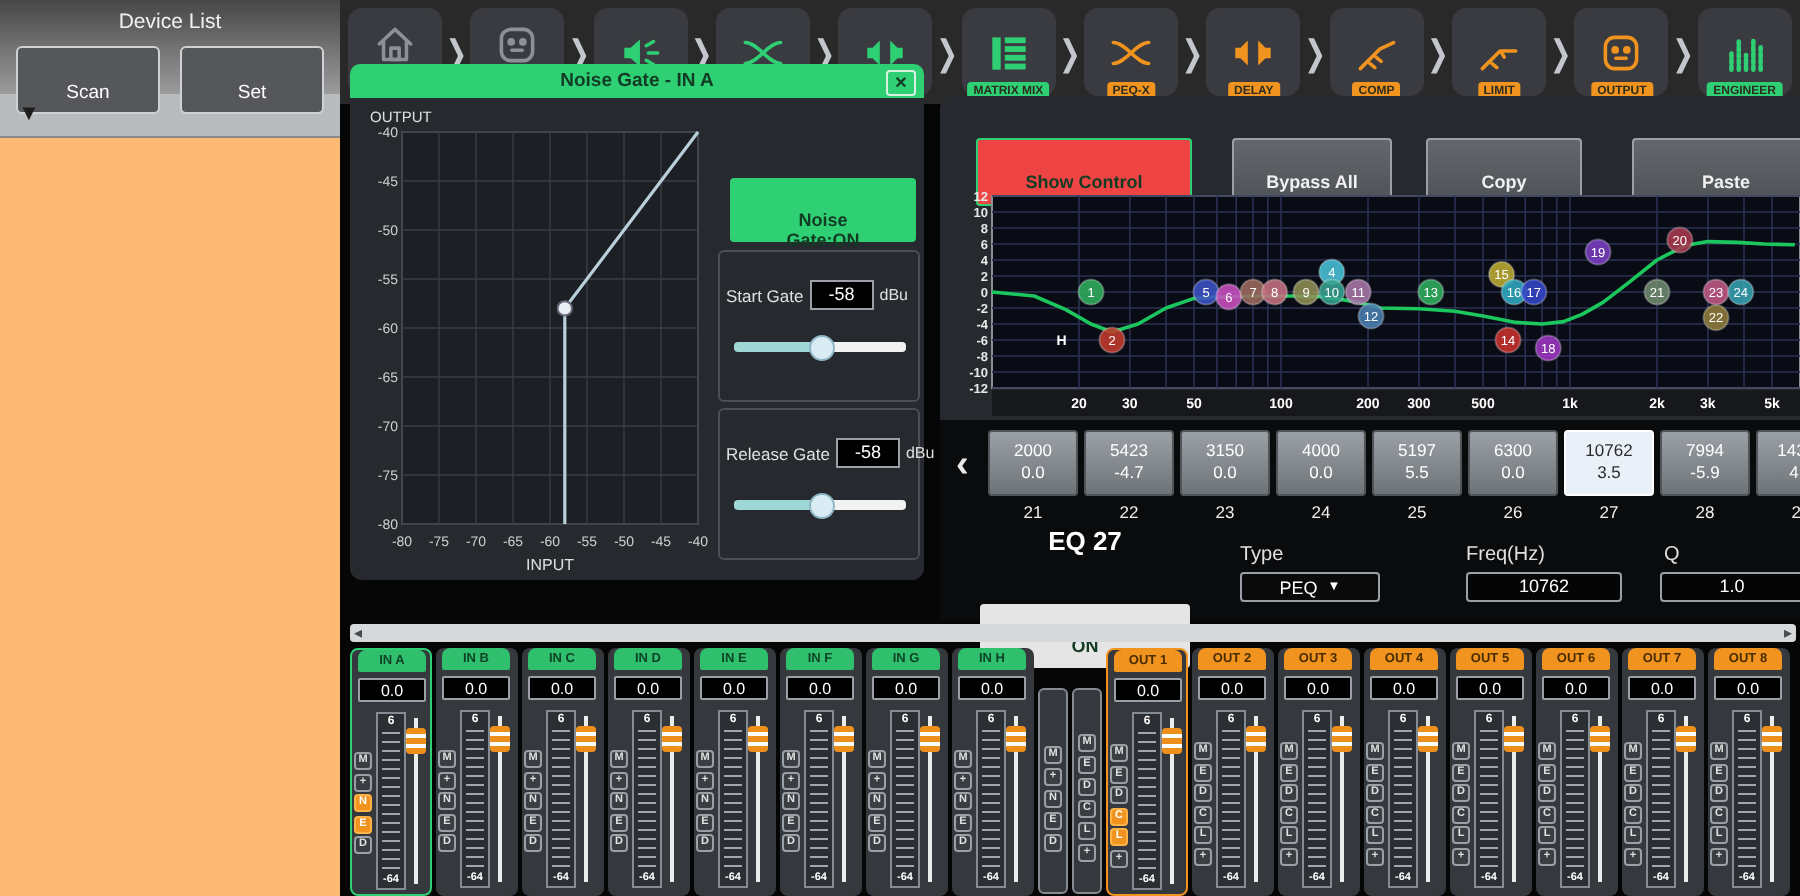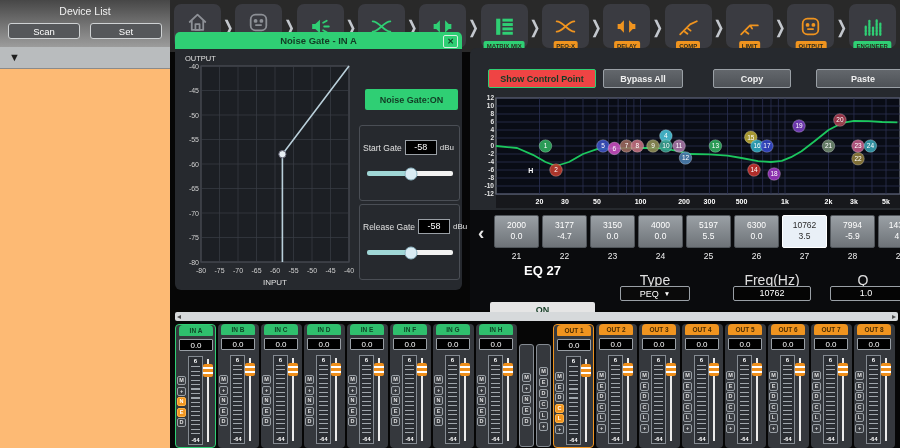--- a/index.html
+++ b/index.html
@@ -1,17 +1,17 @@
 <!DOCTYPE html>
 <html><head>
 <meta charset="utf-8">
 <style>
   html,body{margin:0;padding:0}
   body{width:900px;height:448px;background:#060606;font-family:"Liberation Sans",sans-serif;overflow:hidden;position:relative}
-  button{font-family:"Liberation Sans",sans-serif;cursor:pointer;padding:0}
+  button{font-family:"Liberation Sans",sans-serif;cursor:pointer;padding:16px}
 
   
   #sidebar{position:absolute;left:0;top:0;width:170px;height:448px;background:#fdba74}
   .dl-top{height:47px;background:linear-gradient(180deg,#474747,#9c9c9c)}
   .dl-title{text-align:center;color:#f2f2f2;font-size:10.5px;padding-top:5px}
   .dl-btns{display:flex;justify-content:space-between;padding:6px 8px 0}
   .dl-btn{width:72px;height:16px;background:#55575a;border:1px solid #cfd2d4;border-radius:3px;color:#fff;font-size:9.5px;line-height:13px}
   .dl-drop{height:21px;background:#b9bcbe;display:flex;align-items:center;padding-left:9px;border-bottom:1px solid #8a8a8a}
   .dl-caret{color:#1e1e1e;font-size:11px;line-height:1}
 
@@ -48,21 +48,21 @@
   .eq-btn{position:absolute;top:21px;height:19px;border-radius:2px;font-size:9px;font-weight:bold;border:1px solid #9aa0a6;background:linear-gradient(180deg,#63676c,#4e5257);color:#f0f0f0}
   .eq-btn.primary{background:#ef4444;border-color:#2fcf74;color:#123b24}
   #eq-svg{position:absolute;left:2px;top:46px}
   #eq-bottom{position:absolute;left:0;top:162px;right:0;bottom:0;background:#0a0b0d}
   #band-prev{position:absolute;left:8px;top:12px;color:#e8e8e8;font-size:19px;font-weight:bold;cursor:pointer}
   .band-btn{position:absolute;top:5px;width:45px;height:33px;background:linear-gradient(180deg,#9aa0a5,#6e7378);border:1px solid #50555a;border-radius:2px;color:#fff;font-size:8.5px;line-height:11px;text-align:center;padding-top:4px;box-sizing:border-box;white-space:pre-line;cursor:pointer}
   .band-btn.sel{background:#e9f0f7;color:#2b2b2b;border-color:#fff}
   .band-num{position:absolute;top:41px;width:45px;text-align:center;color:#f0f0f0;font-size:8.5px}
   #sel-title{position:absolute;left:20px;top:53px;width:105px;text-align:center;color:#fff;font-size:13px;font-weight:bold}
   #sel-on{position:absolute;left:20px;top:92px;width:105px;height:16px;background:#e5e5e5;border:none;border-radius:2px;color:#123b24;font-size:9px;font-weight:bold}
-  .sel-label{position:absolute;top:62px;color:#e0e0e0;font-size:14px;text-align:center}
+  .sel-label{position:absolute;top:62px;color:#e0e0e0;font-size:10px;text-align:left}
   #lbl-type{left:150px;width:70px}
   #type-dd{position:absolute;left:150px;top:76px;width:70px;height:15px;background:#0a0a0a;border:1px solid #9aa0a6;border-radius:2px;color:#fff;font-size:9px;display:flex;align-items:center;justify-content:center;gap:5px;box-sizing:border-box;cursor:pointer}
   .dd-caret{font-size:6.5px}
   #lbl-freq{left:263px;width:78px}
   #lbl-q{left:362px;width:62px}
   .sel-box{position:absolute;top:76px;height:15px;background:#050505;border:1px solid #9aa0a6;border-radius:2px;color:#fff;font-size:9px;text-align:center;line-height:13px;box-sizing:border-box}
   #freq-box{left:263px;width:78px}
   #q-box{left:360px;width:72px}
 
   
@@ -286,21 +286,21 @@
           <div class="gg-slider" style="background: linear-gradient(90deg, rgb(159, 214, 214) 0px, rgb(159, 214, 214) 52%, rgb(242, 242, 242) 52%);">
             <div class="gg-knob" style="left: 52%;"></div>
           </div>
         </div>
       </div>
   </section>
 
   <section id="eq-panel">
     <div id="eq-btn-row">
         <button class="eq-btn primary" style="left: 18px; width: 108px;">Show Control Point</button>
-        <button class="eq-btn" style="left: 133px; width: 80px;">Bypass All</button>
+        <button class="eq-btn" style="left: 146px; width: 80px;">Bypass All</button>
         <button class="eq-btn" style="left: 243px; width: 78px;">Copy</button>
         <button class="eq-btn" style="left: 346px; width: 94px;">Paste</button>
       </div>
     <svg id="eq-svg" width="428" height="116" viewBox="0 0 428 116">
         <rect x="24" y="4" width="404" height="96" fill="#090c15" stroke="#8a8f96"></rect>
         <line x1="67.49883437344529" y1="4" x2="67.49883437344529" y2="100" stroke="#2b3052" stroke-width="0.8"></line>
         <line x1="92.94402130699122" y1="4" x2="92.94402130699122" y2="100" stroke="#2b3052" stroke-width="0.8"></line>
         <line x1="110.99766874689058" y1="4" x2="110.99766874689058" y2="100" stroke="#2b3052" stroke-width="0.8"></line>
         <line x1="125.00116562655471" y1="4" x2="125.00116562655471" y2="100" stroke="#2b3052" stroke-width="0.8"></line>
         <line x1="136.4428556804365" y1="4" x2="136.4428556804365" y2="100" stroke="#2b3052" stroke-width="0.8"></line>
@@ -453,21 +453,21 @@
           <circle cx="398.4" cy="52.0" r="6.3" fill="#37a0b0" fill-opacity="0.88" stroke="#ffffff" stroke-opacity="0.25"></circle>
           <text x="398.4" y="54.4" fill="#fff" font-size="6.5" text-anchor="middle">24</text>
         </g>
       </svg>
     <div id="eq-bottom">
       <span id="band-prev">‹</span>
       <div id="band-row">
           <div class="band-btn" style="left: 24px;">2000
 0.0</div>
           <div class="band-num" style="left: 24px;">21</div>
-          <div class="band-btn" style="left: 72px;">3177
+          <div class="band-btn" style="left: 72px;">5423
 -4.7</div>
           <div class="band-num" style="left: 72px;">22</div>
           <div class="band-btn" style="left: 120px;">3150
 0.0</div>
           <div class="band-num" style="left: 120px;">23</div>
           <div class="band-btn" style="left: 168px;">4000
 0.0</div>
           <div class="band-num" style="left: 168px;">24</div>
           <div class="band-btn" style="left: 216px;">5197
 5.5</div>

